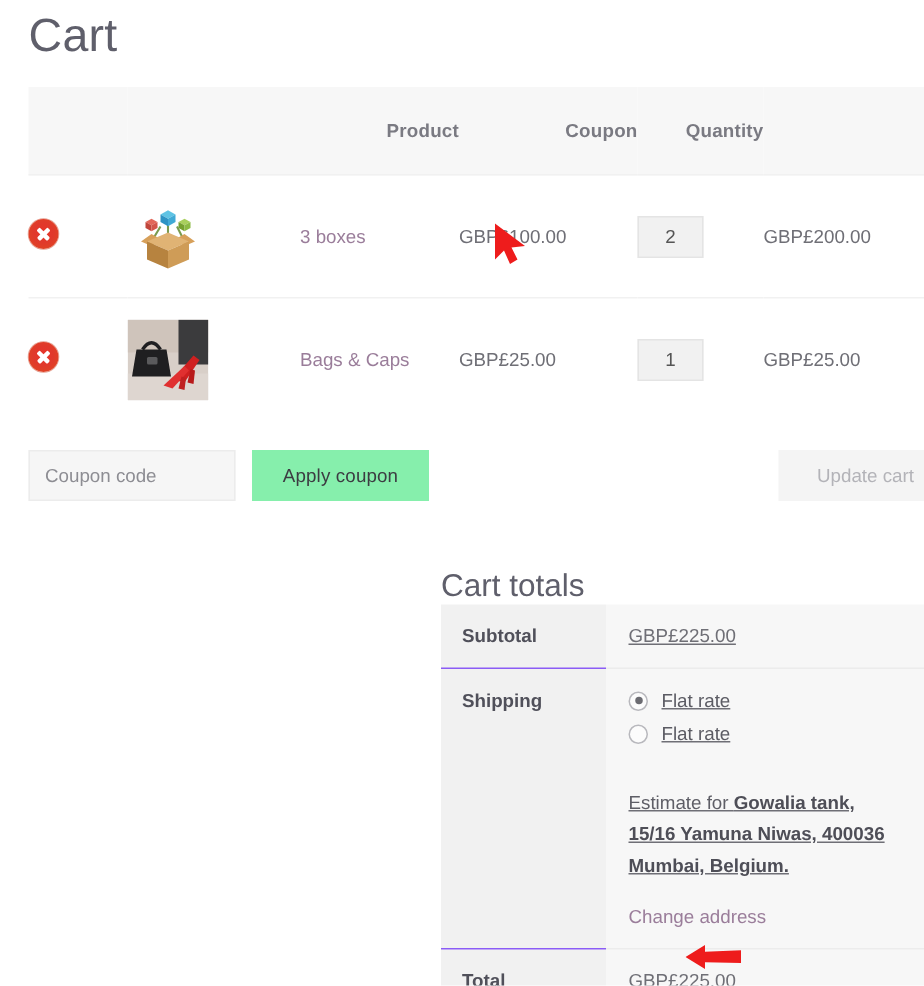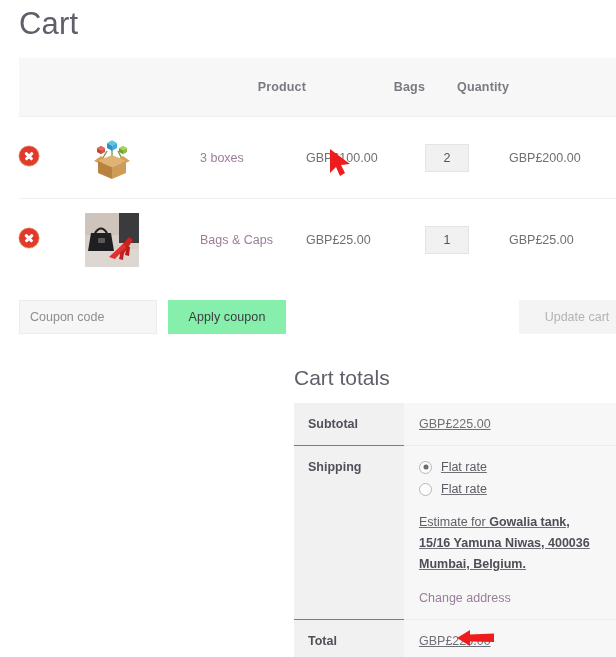--- a/index.html
+++ b/index.html
@@ -168,21 +168,21 @@
     font-size: 12.5px;
     color: #b3b3b8;
     font-family: "Liberation Sans", sans-serif;
     cursor: default;
   }
 
   
   .totals-title {
     position: absolute;
     left: 294px;
-    top: 363px;
+    top: 376px;
     font-size: 21px;
     font-weight: 300;
     color: #5f5f6b;
     line-height: 30px;
   }
   .totals-table {
     position: absolute;
     left: 294px;
     top: 403px;
     width: 322px;
@@ -233,21 +233,21 @@
     position: absolute;
     left: 50%; top: 50%;
     width: 5px; height: 5px;
     border-radius: 50%;
     background: #6c6c72;
     transform: translate(-50%,-50%);
   }
   .ship-label { font-size: 12.5px; color: #5b5b63; cursor: pointer; text-align: center; }
 
   .estimate {
-    margin-top: 16px;
+    margin-top: 29px;
     font-size: 12.5px;
     line-height: 21px;
     color: #5e5e66;
     max-width: 176px;
   }
   .estimate b { font-weight: bold; color: #4e4e57; }
   .change-addr {
     display: inline-block;
     margin-top: 16px;
     font-size: 12.5px;
@@ -275,21 +275,21 @@
         <col class="col-name">
       <col class="col-price">
         <col class="col-qty">
         <col class="col-total">
     </colgroup>
     <thead>
       <tr>
         <th></th>
         <th></th>
         <th>Product</th>
-        <th>Bags</th>
+        <th>Coupon</th>
         <th>Quantity</th>
         <th>Total</th>
       </tr>
     </thead>
     <tbody>
 
       <tr class="cart-row row-1">
         <td class="remove-cell">
           <span class="remove-btn"></span>
         </td>

